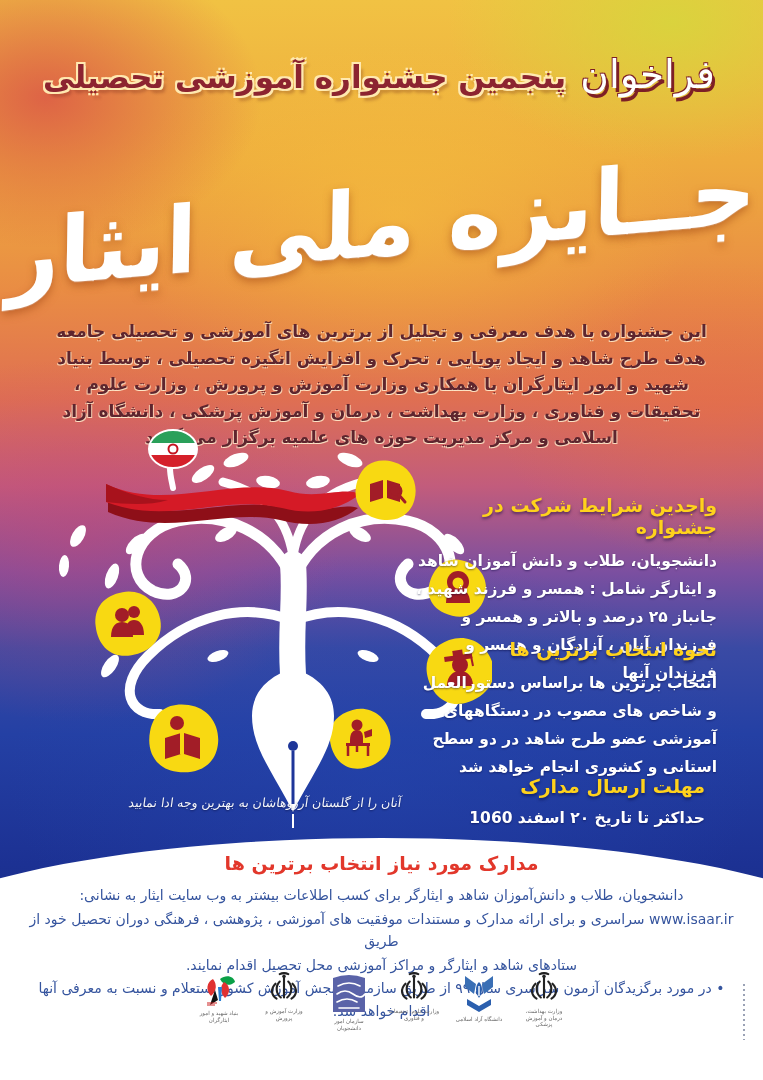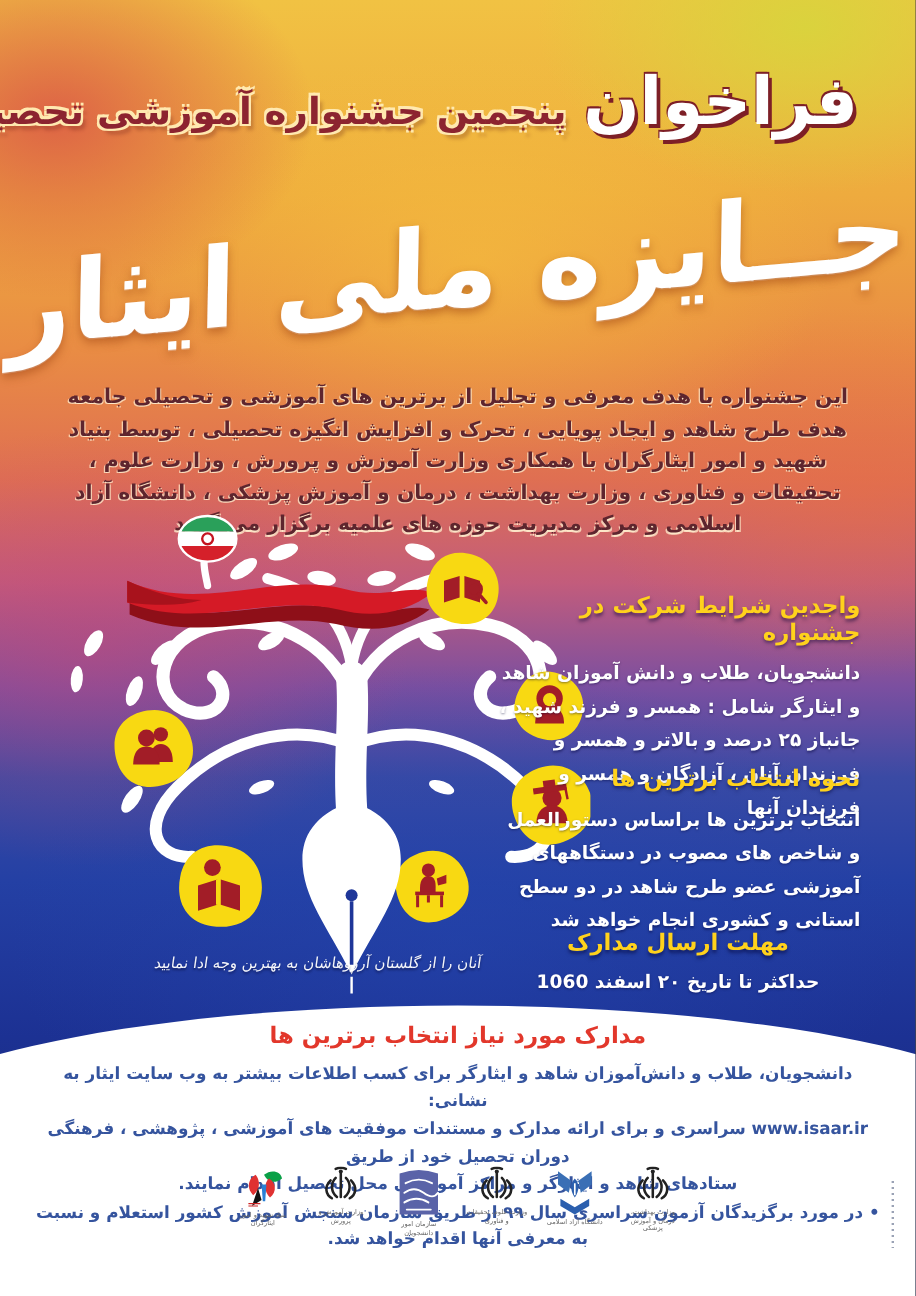--- a/index.html
+++ b/index.html
@@ -10,21 +10,21 @@
       radial-gradient(ellipse 320px 200px at 88% 2%, rgba(214,214,60,.85), rgba(214,214,60,0) 70%),
       radial-gradient(ellipse 300px 210px at 6% 9%, rgba(217,79,71,.8), rgba(217,79,71,0) 72%),
       radial-gradient(ellipse 430px 250px at 52% 20%, rgba(247,196,60,.55), rgba(247,196,60,0) 70%),
       radial-gradient(ellipse 320px 220px at 94% 38%, rgba(230,110,70,.5), rgba(230,110,70,0) 70%),
       radial-gradient(ellipse 380px 260px at 10% 50%, rgba(196,70,120,.45), rgba(196,70,120,0) 70%),
       radial-gradient(ellipse 500px 300px at 50% 72%, rgba(36,70,175,.5), rgba(36,70,175,0) 75%),
       linear-gradient(180deg,#f1c243 0%,#eeab3e 15%,#e98c44 27%,#df6f52 37%,#c25c7c 45%,#7b4fa0 53%,#3a4aa4 60%,#2440a4 68%,#1c3193 80%,#152565 100%);
   }
   
   .kicker-row{position:absolute;top:52px;right:48px;left:60px;display:flex;flex-direction:row;align-items:baseline;gap:14px;justify-content:flex-start;}
-  .kicker{font-size:55px;font-weight:bold;color:#fff;text-shadow:3px 4px 0 #7d1f26,-1px -1px 0 #7d1f26,1px -1px 0 #7d1f26;white-space:nowrap;}
+  .kicker{font-size:39px;font-weight:normal;color:#fff;text-shadow:3px 4px 0 #7d1f26,-1px -1px 0 #7d1f26,1px -1px 0 #7d1f26;white-space:nowrap;}
   .subtitle{font-size:31px;font-weight:bold;color:#8c2430;white-space:nowrap;
     text-shadow:-2px 2px 0 #ffe9b0,2px 2px 0 #ffe9b0,-2px -2px 0 #ffe9b0,2px -2px 0 #ffe9b0,4px 5px 3px rgba(90,20,20,.25);}
   
   .main-title{
     position:absolute;top:128px;left:40px;right:40px;height:190px;
     display:flex;align-items:center;justify-content:center;
     font-family:"DejaVu Sans", sans-serif;font-weight:bold;font-size:92px;color:#fff;
     transform:rotate(-5deg) skewX(-6deg);letter-spacing:-3px;
     text-shadow:0 4px 8px rgba(160,70,20,.55),0 1px 0 rgba(255,255,255,.4);white-space:nowrap;}
   
@@ -32,31 +32,31 @@
     font-size:17px;line-height:26.5px;font-weight:bold;color:#5e252e;
     text-shadow:-1px 1px 0 rgba(255,238,205,.75),1px 1px 0 rgba(255,238,205,.75);}
   
   .tree{position:absolute;left:18px;top:416px;width:474px;height:430px;}
   .quote{position:absolute;top:795px;left:128px;width:274px;text-align:center;color:#fff;opacity:.95;
     font-size:12.5px;transform:skewX(-8deg);text-shadow:0 1px 2px rgba(0,0,40,.5);}
   
   .section{position:absolute;right:46px;width:302px;text-align:right;}
   .s1{top:494px;text-align:right;}
   .s2{top:638px;}
-  .s3{top:775px;right:58px;width:280px;text-align:center;}
+  .s3{top:775px;right:58px;width:280px;}
   .sec-title{font-size:19px;font-weight:bold;color:#ffd21c;margin-bottom:9px;text-shadow:0 2px 3px rgba(0,0,50,.5);}
   .sec-body{font-size:15.5px;line-height:28px;font-weight:bold;color:#fff;text-shadow:0 1px 2px rgba(0,0,50,.45);}
   .s3 .sec-body{line-height:24px;}
   
   .wave{position:absolute;top:838px;left:-120px;width:1003px;height:442px;background:#ffffff;
     border-radius:50% 50% 0 0 / 115px 115px 0 0;}
   .footer-title{position:absolute;top:852px;left:0;right:0;text-align:center;
     font-size:19px;font-weight:bold;color:#e2372b;}
   .footer-lines{position:absolute;top:884px;left:28px;right:28px;text-align:center;}
-  .footer-line{margin:0 0 1px 0;font-size:14px;line-height:22.5px;color:#35549e;font-weight:bold;}
+  .footer-line{margin:0 0 1px 0;font-size:14px;line-height:22.5px;color:#35549e;font-weight:normal;}
   
   .logos{position:absolute;top:972px;left:0;right:0;display:flex;flex-direction:row;justify-content:center;align-items:flex-start;gap:13px;direction:ltr;}
   .logo{display:flex;flex-direction:column;align-items:center;width:52px;}
   .logo-cap{font-size:5.5px;line-height:6.5px;color:#666;text-align:center;margin-top:2px;direction:rtl;}
   .credit{position:absolute;right:18px;top:984px;width:2px;height:56px;
     background:repeating-linear-gradient(180deg,#9aa2b5 0 2px,transparent 2px 5px);}
 </style>
 </head>
 <body>
 

